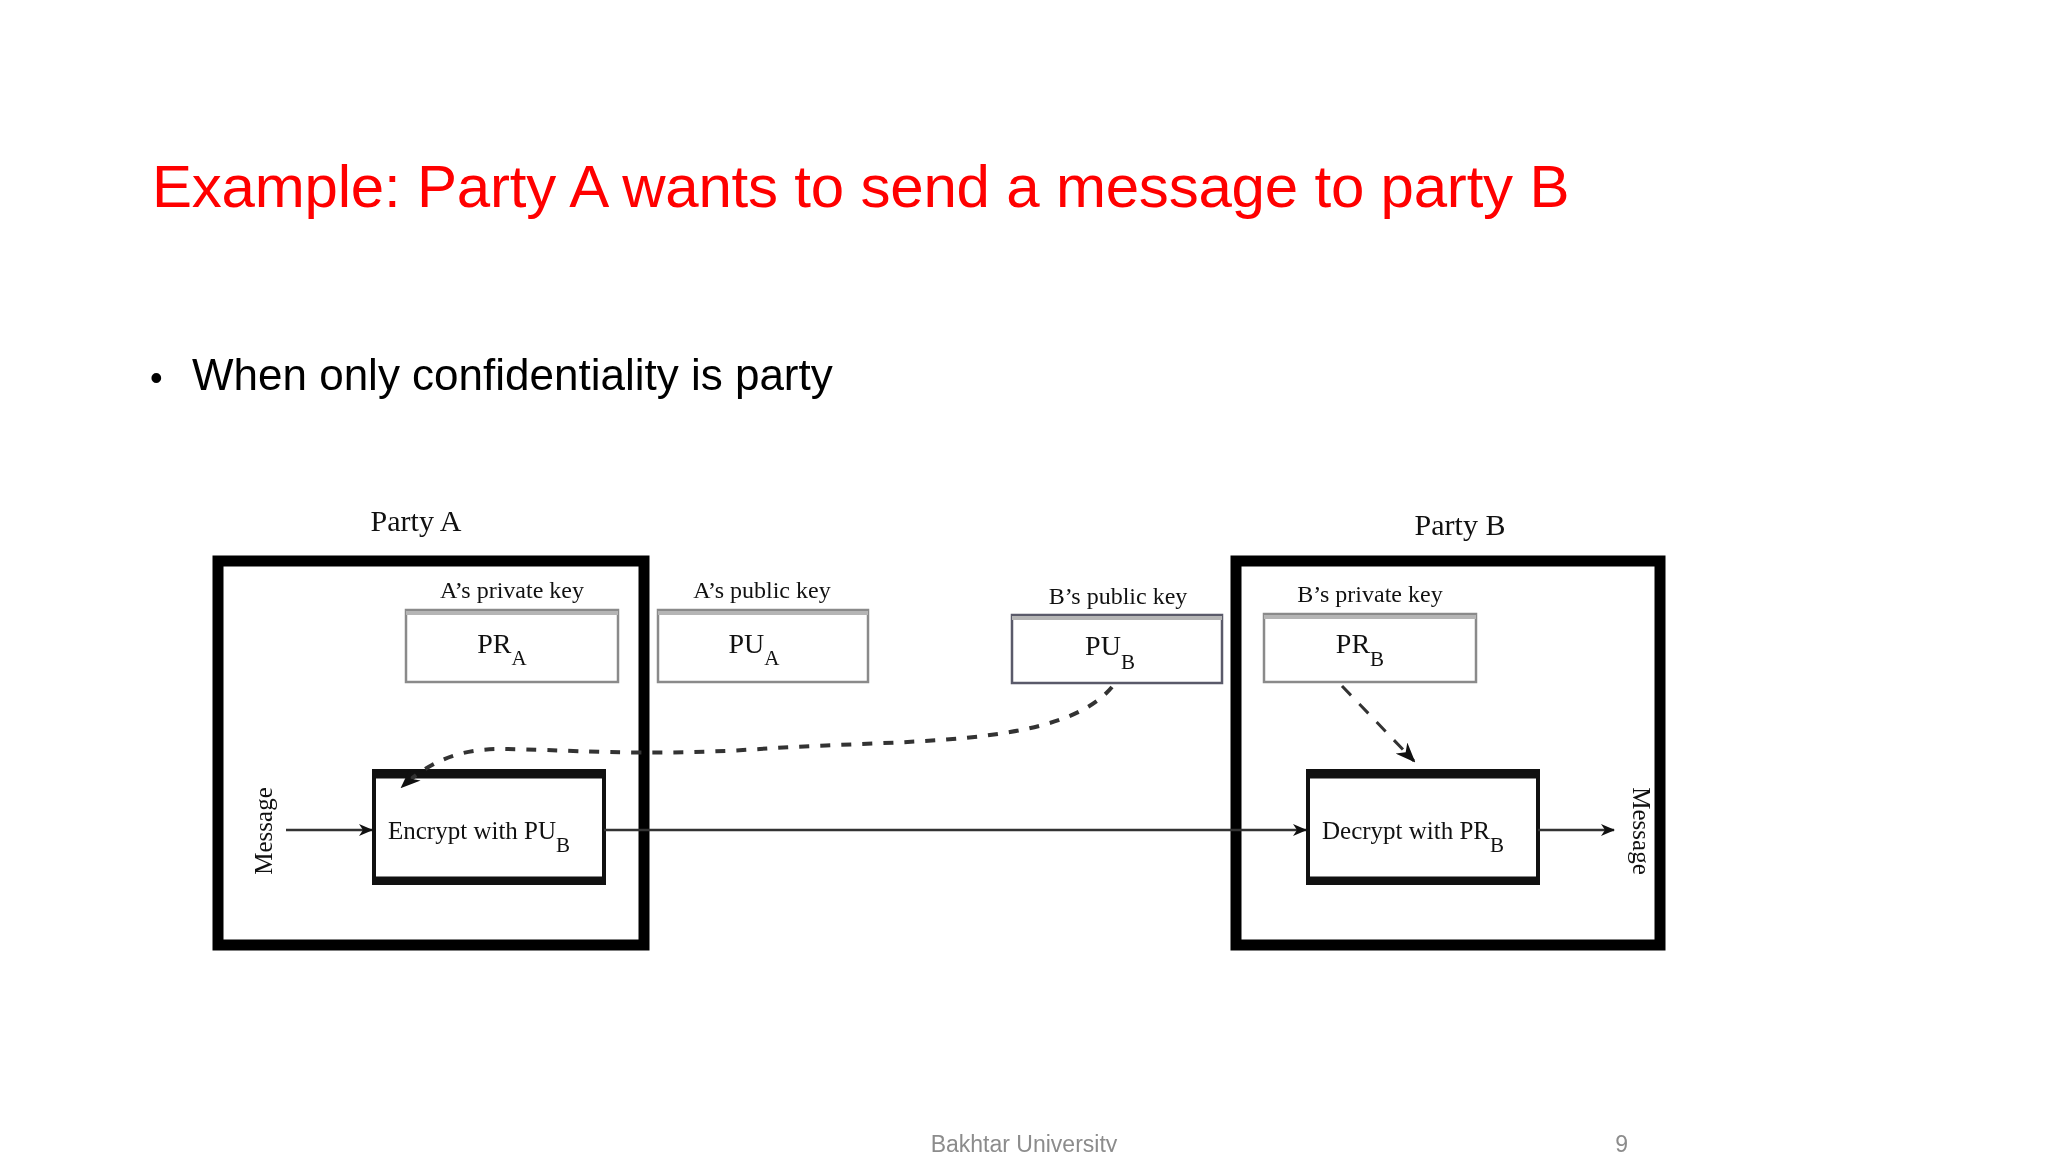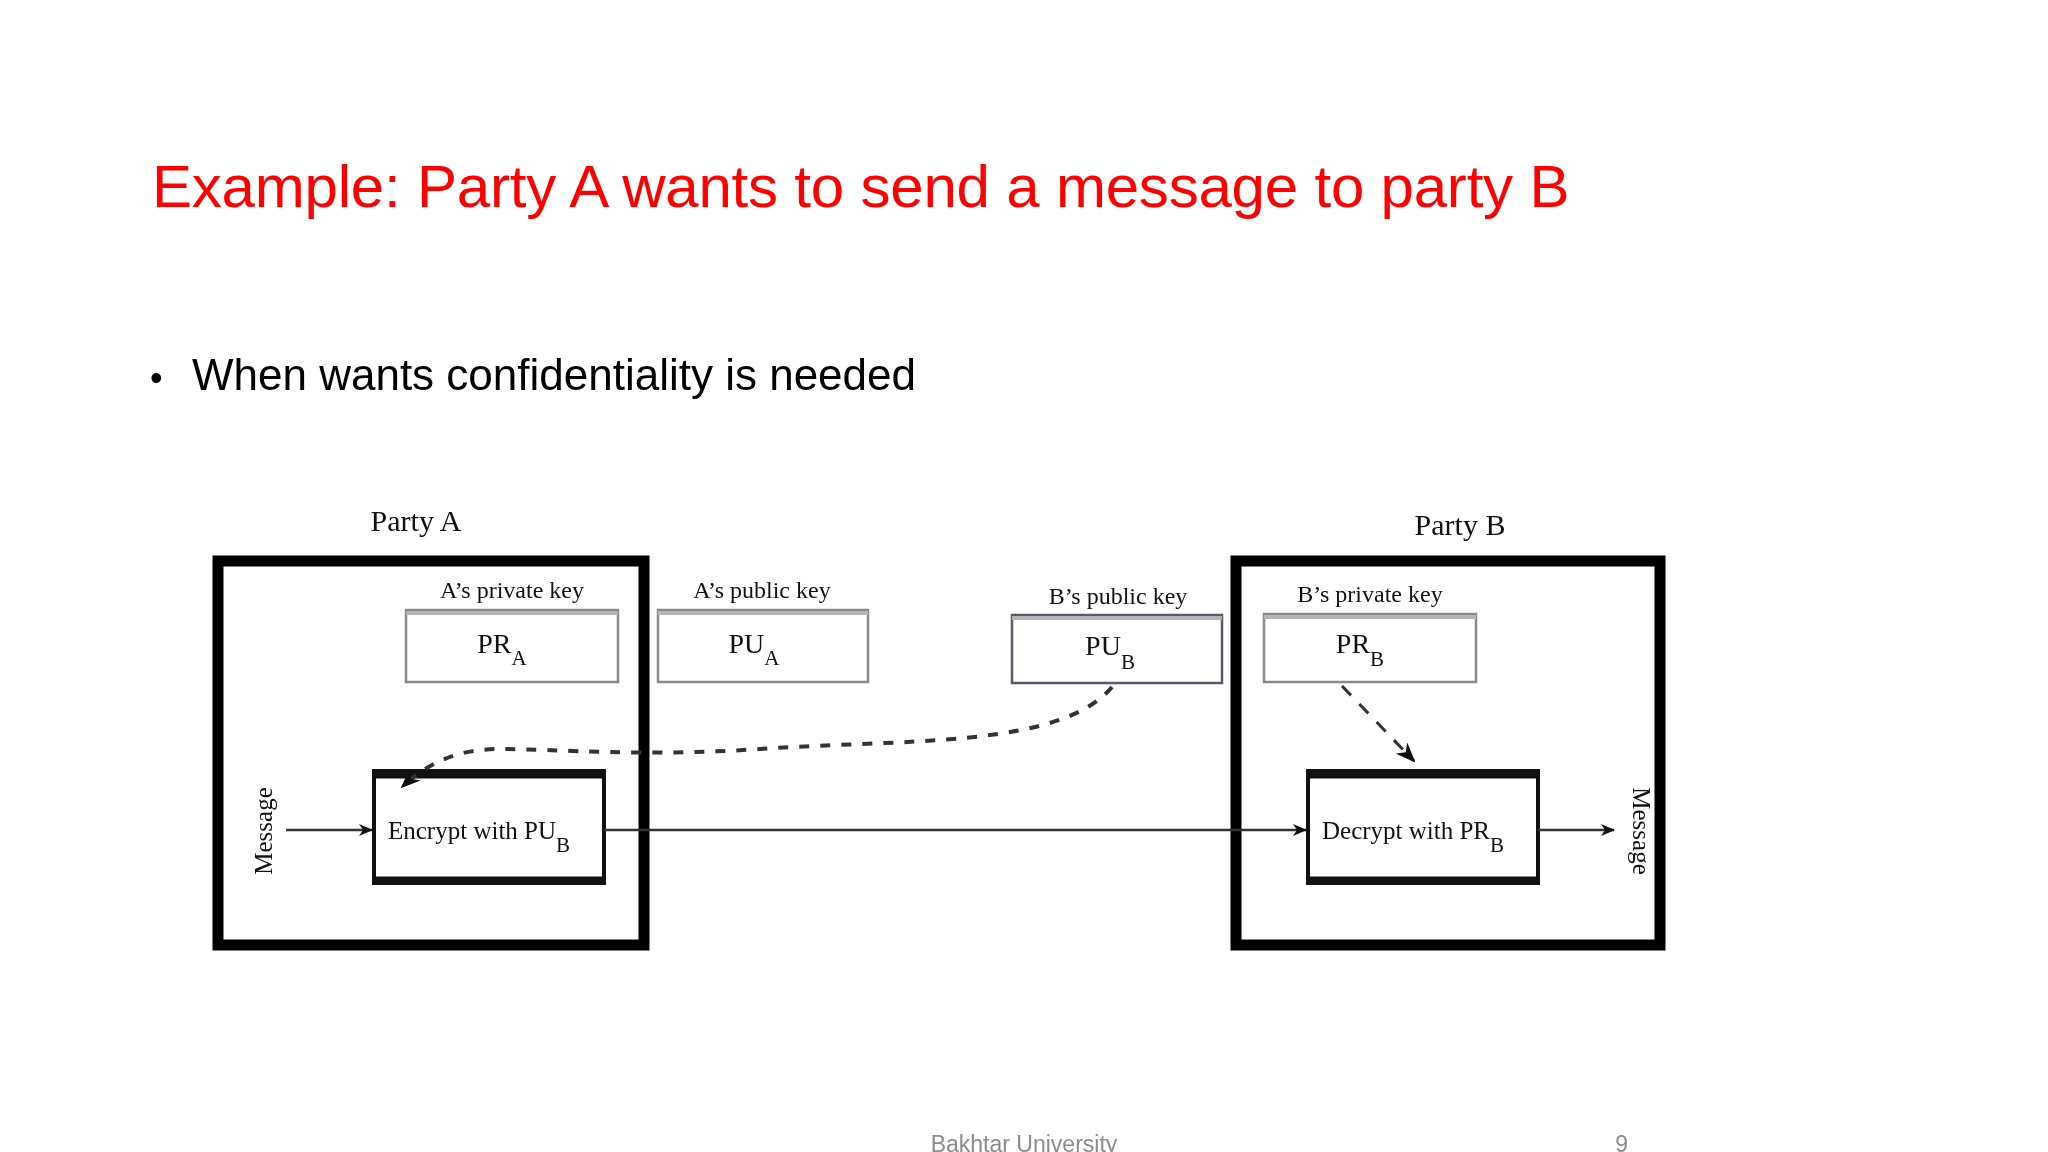--- a/index.html
+++ b/index.html
@@ -128,21 +128,21 @@
 </head>
 <body>
 
 <div id="slide">
 
   <div id="slide-title">Example: Party A wants to send a message to party B</div>
 
   <div id="bullet-list">
     <div class="bullet-row">
       <span class="bullet-dot">•</span>
-      <span class="bullet-text">When wants confidentiality is needed</span>
+      <span class="bullet-text">When only confidentiality is party</span>
     </div>
   </div>
 
   <div id="diagram">
     <svg width="2048" height="1152" viewBox="0 0 2048 1152" xmlns="http://www.w3.org/2000/svg">
       <defs>
         <marker id="arrowSolid" markerWidth="14" markerHeight="12" refX="13" refY="6" orient="auto" markerUnits="userSpaceOnUse">
           <path d="M0,0 L14,6 L0,12 L4,6 Z" fill="#111111"></path>
         </marker>
         <marker id="arrowDash" markerWidth="20" markerHeight="16" refX="18" refY="8" orient="auto" markerUnits="userSpaceOnUse">

